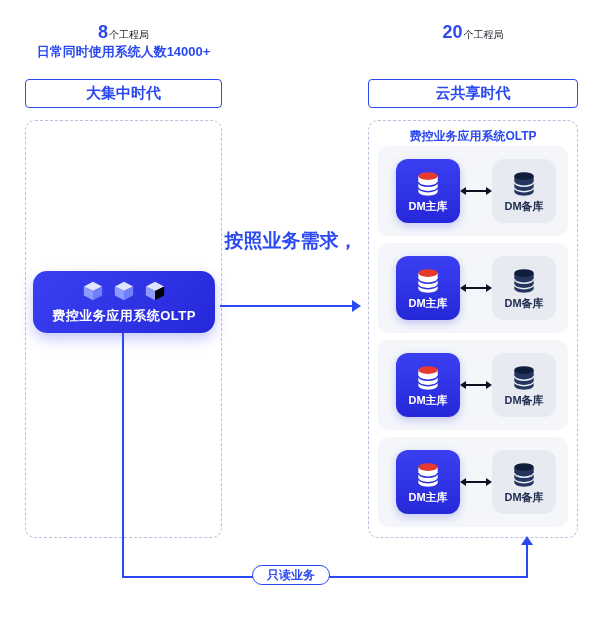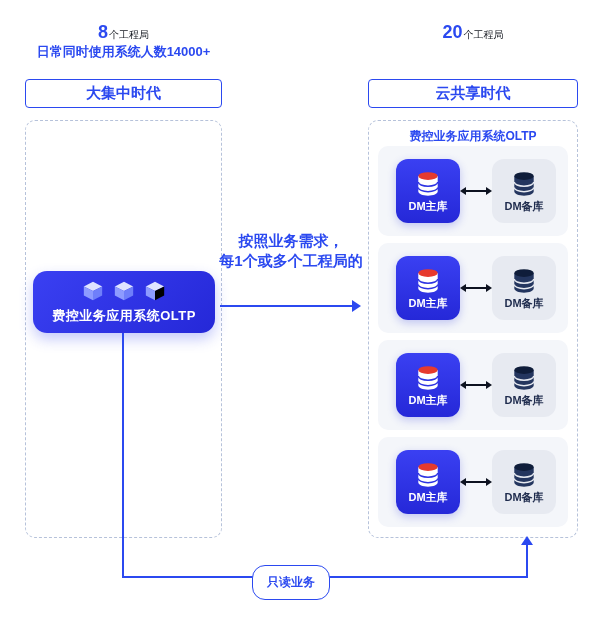--- a/index.html
+++ b/index.html
@@ -59,32 +59,32 @@
   
   .oltp-box{position:absolute;left:33px;top:271px;width:182px;height:62px;border-radius:14px;
     background:linear-gradient(135deg,var(--tile-blue-1) 0%,var(--tile-blue-2) 100%);
     display:flex;flex-direction:column;align-items:center;justify-content:center;gap:5px;
     box-shadow:0 6px 14px rgba(43,60,236,.28)}
   .cubes{display:flex;gap:9px}
   .oltp-label{color:#fff;font-weight:bold;font-size:13px;letter-spacing:.5px}
 
   
   .mid-text{position:absolute;left:218px;top:231px;width:146px;text-align:center;
-    color:var(--accent);font-size:15px;font-weight:600;line-height:20px}
+    color:var(--accent);font-size:19px;font-weight:600;line-height:20px}
   .mid-arrow{position:absolute;left:220px;top:305px;width:134px;height:2px;background:var(--accent)}
   .mid-arrow-head{position:absolute;left:352px;top:300px;width:0;height:0;
     border-top:6px solid transparent;border-bottom:6px solid transparent;border-left:9px solid var(--accent)}
 
   
   .v-line-left{position:absolute;left:122px;top:333px;width:2px;height:245px;background:var(--accent)}
   .h-line{position:absolute;left:122px;top:576px;width:406px;height:2px;background:var(--accent)}
   .v-line-right{position:absolute;left:526px;top:545px;width:2px;height:33px;background:var(--accent)}
   .up-head{position:absolute;left:521px;top:536px;width:0;height:0;
     border-left:6px solid transparent;border-right:6px solid transparent;border-bottom:9px solid var(--accent)}
-  .badge{position:absolute;left:252px;top:565px;height:35px;padding:0 14px;background:#fff;
+  .badge{position:absolute;left:252px;top:565px;height:20px;padding:0 14px;background:#fff;
     border:1.5px solid var(--accent);border-radius:13px;color:var(--accent);font-size:12px;
     font-weight:bold;display:flex;align-items:center;z-index:2}
   .note{position:absolute;left:352px;top:553px;color:var(--accent);font-size:12.5px;font-weight:600}
 </style>
 </head>
 <body>
 
 <div class="canvas">
 
   <div class="hdr hdr-left">
@@ -125,21 +125,20 @@
         <polygon points="12,2 22,7 12,12 2,7" fill="#dfe4ff"></polygon>
         <polygon points="2,7 12,12 12,22 2,17" fill="#8d9bff"></polygon>
         <polygon points="22,7 12,12 12,22 22,17" fill="#6f7fa"></polygon>
       </svg>
     </div>
     <div class="oltp-label">费控业务应用系统OLTP</div>
   </div>
 
   <div class="mid-text">
     <div>按照业务需求，</div>
-    <div>每1个或多个工程局的</div>
   </div>
   <div class="mid-arrow"></div>
   <div class="mid-arrow-head"></div>
 
   <div class="dashed dashed-right">
     <div class="group-label">费控业务应用系统OLTP</div>
 
     <div class="pair-row">
       <div class="tile tile-primary">
         <svg width="32" height="30" viewBox="0 0 36 34">

